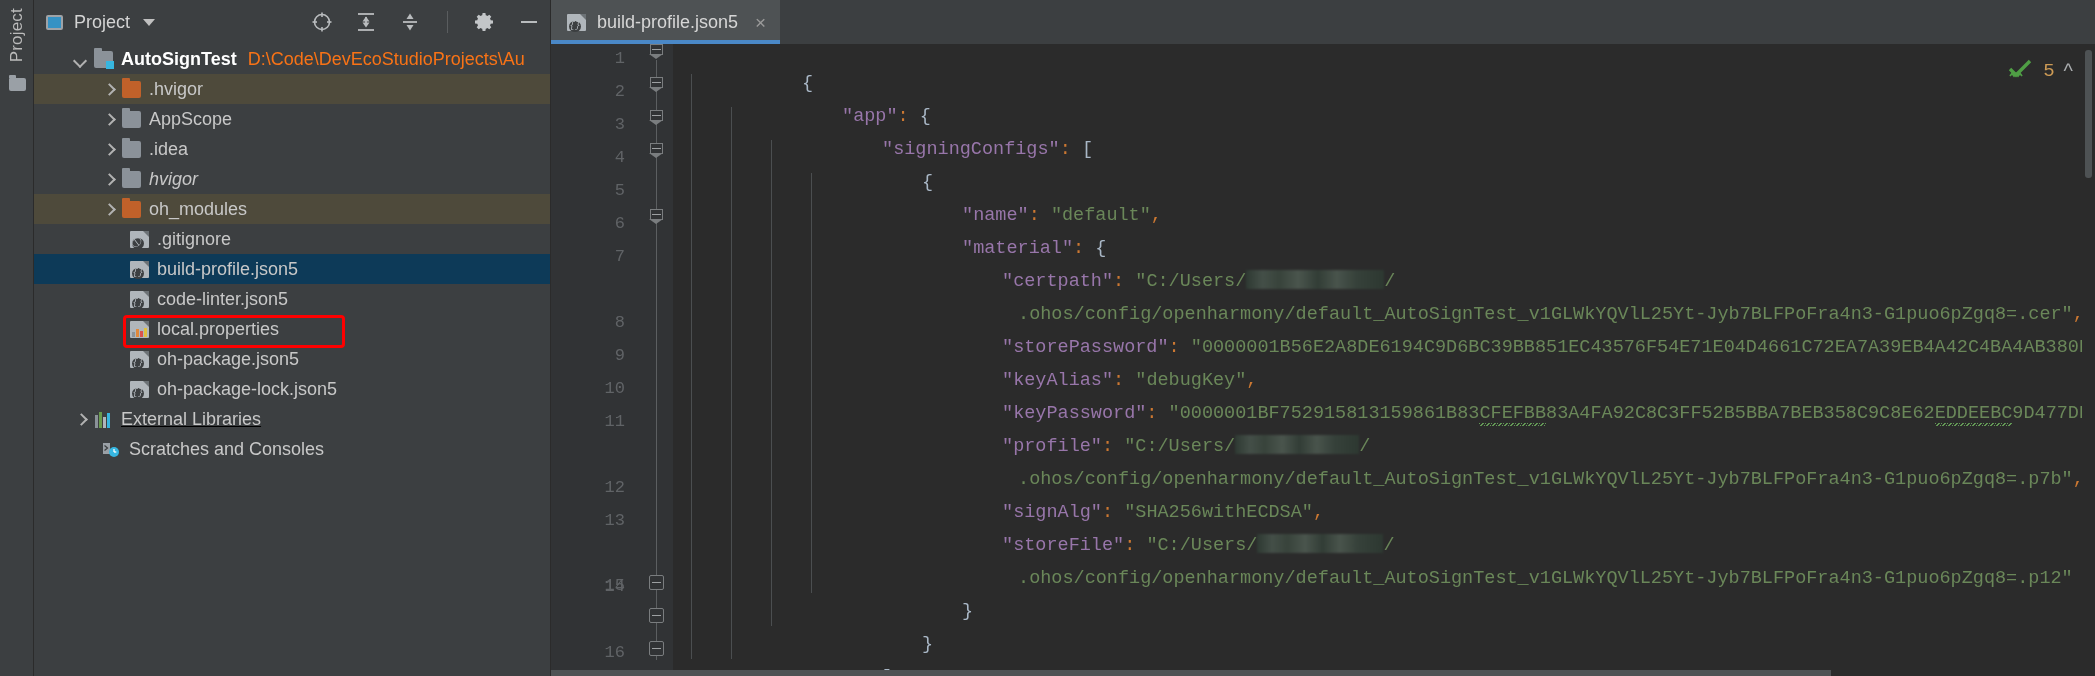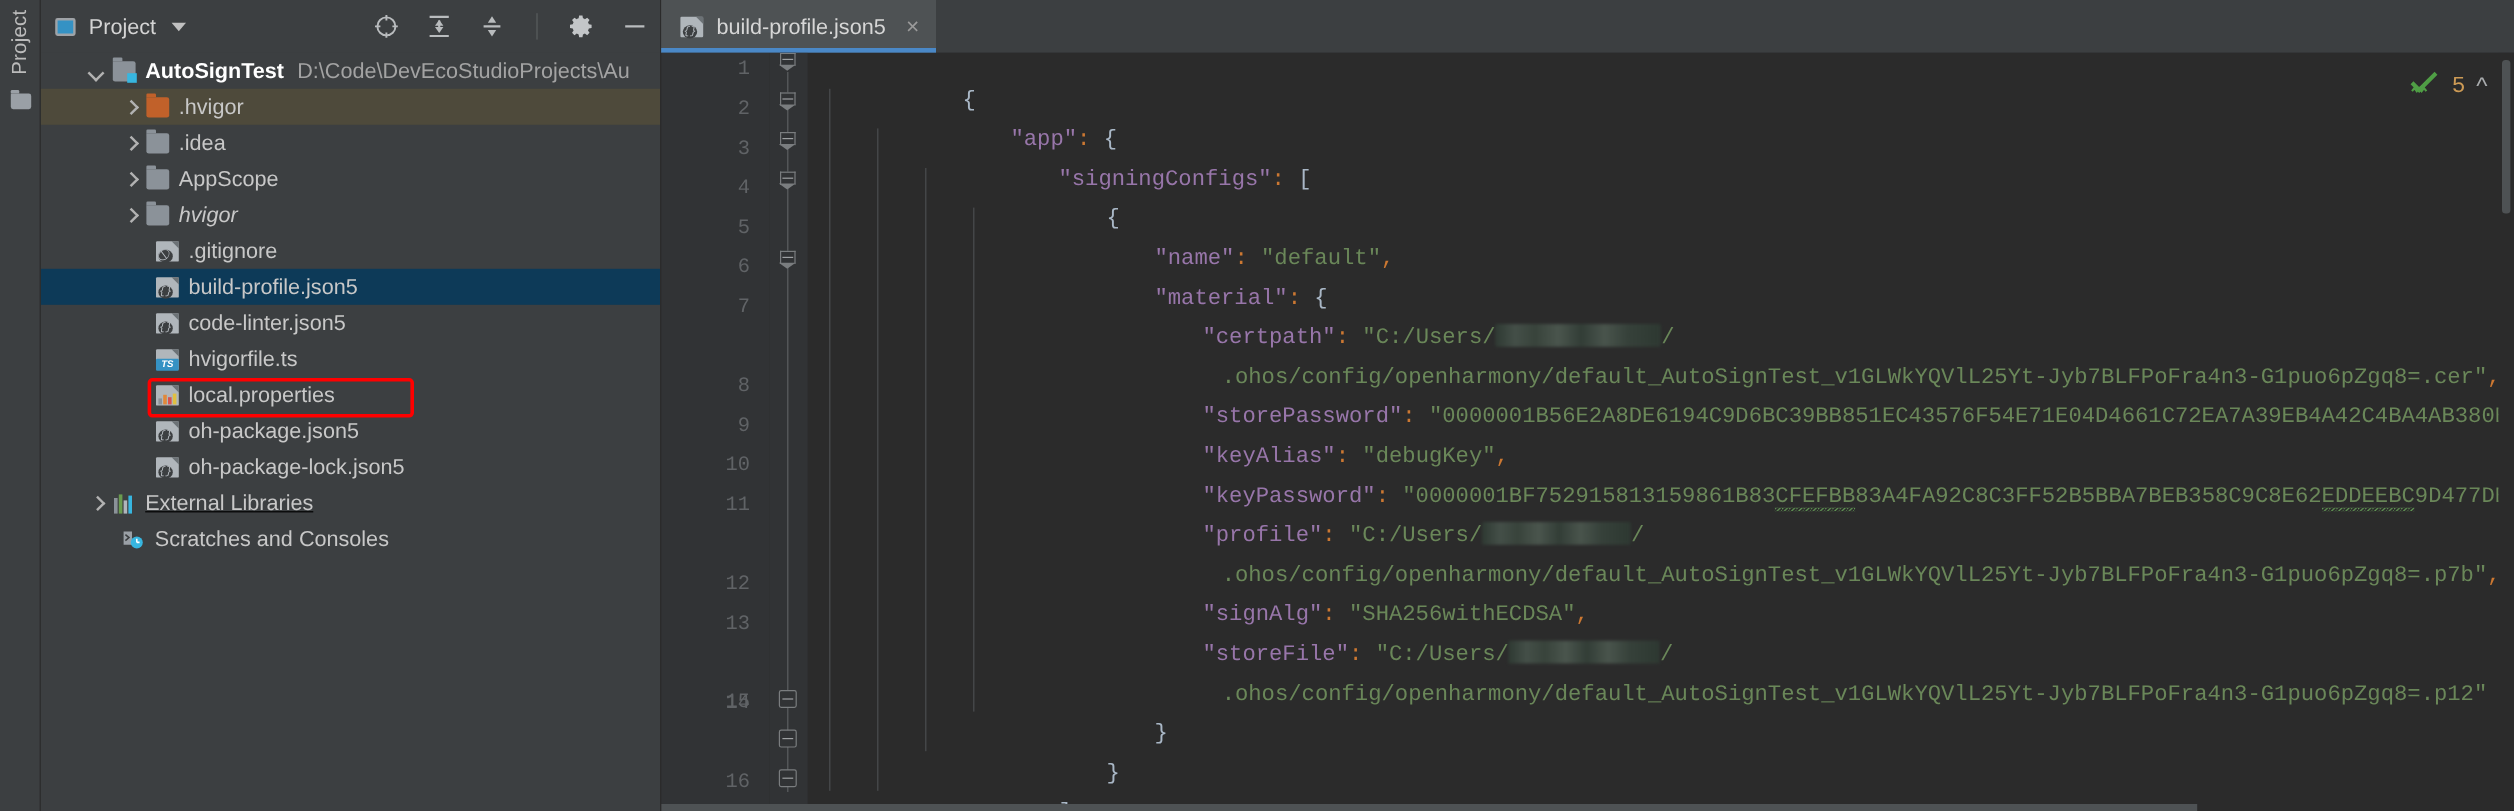--- a/index.html
+++ b/index.html
@@ -72,21 +72,21 @@
     border-right:2px solid #b2b2b2;border-bottom:2px solid #b2b2b2;
     transform:rotate(-45deg);
   }
   .arrow.down:before{
     content:"";position:absolute;left:1px;top:3px;width:8px;height:8px;
     border-right:2px solid #b2b2b2;border-bottom:2px solid #b2b2b2;
     transform:rotate(45deg);
   }
   .label{color:#c8c8c8;margin-left:8px;}
   .label.bold{font-weight:bold;color:#ffffff;}
-  .path{color:#a3a3a3;margin-left:11px;}
+  .path{color:#f97316;margin-left:11px;}
 
   
   .ic{width:19px;height:17px;flex:0 0 19px;position:relative;}
   .ic.folder{background:#8b9299;border-radius:0 2px 2px 2px;}
   .ic.folder:before{content:"";position:absolute;top:-3px;left:0;width:8px;height:3px;background:#8b9299;border-radius:1px 1px 0 0;}
   .ic.folder.orange{background:#c1612a;}
   .ic.folder.orange:before{background:#c1612a;}
   .ic.folder.mod:after{content:"";position:absolute;right:-1px;bottom:-1px;width:8px;height:8px;background:#37b6e0;}
   .ic.file{background:#b0b6bb;border-radius:1px;}
   .ic.file:before{content:"";position:absolute;top:0;right:0;border-top:6px solid #6c7276;border-left:6px solid transparent;}
@@ -270,36 +270,41 @@
 
       <div class="row hl-olive" style="padding-left:68px;">
         <span class="arrow right"></span>
         <span class="ic folder orange"></span>
         <span class="label">.hvigor</span>
       </div>
 
       <div class="row" style="padding-left:68px;">
         <span class="arrow right"></span>
         <span class="ic folder"></span>
-        <span class="label">.idea</span>
+        <span class="label">AppScope</span>
       </div>
 
       <div class="row" style="padding-left:68px;">
         <span class="arrow right"></span>
         <span class="ic folder"></span>
-        <span class="label">AppScope</span>
+        <span class="label">.idea</span>
       </div>
 
 
       <div class="row" style="padding-left:68px;font-style:italic;">
         <span class="arrow right"></span>
         <span class="ic folder"></span>
         <span class="label">hvigor</span>
       </div>
 
+      <div class="row hl-olive" style="padding-left:68px;">
+        <span class="arrow right"></span>
+        <span class="ic folder orange"></span>
+        <span class="label">oh_modules</span>
+      </div>
 
       <div class="row" style="padding-left:96px;">
         <span class="ic file">
             <i class="badge">⃠</i>
           </span>
         <span class="label">.gitignore</span>
       </div>
 
       <div class="row hl-sel" style="padding-left:96px;">
         <span class="ic file">
@@ -308,26 +313,20 @@
         <span class="label">build-profile.json5</span>
       </div>
 
       <div class="row" style="padding-left:96px;">
         <span class="ic file">
             <i class="badge">{}</i>
           </span>
         <span class="label">code-linter.json5</span>
       </div>
 
-      <div class="row" style="padding-left:96px;">
-        <span class="ic file">
-            <i class="ts">TS</i>
-          </span>
-        <span class="label">hvigorfile.ts</span>
-      </div>
 
       <div class="row" style="padding-left:96px;">
         <span class="ic file">
           <i class="bars">
             <i style="left:0;height:5px;background:#8b9299;"></i>
             <i style="left:4px;height:8px;background:#e0883a;"></i>
             <i style="left:8px;height:6px;background:#d9534f;"></i>
             <i style="left:12px;height:9px;background:#e0c040;"></i>
           </i>
         </span>

